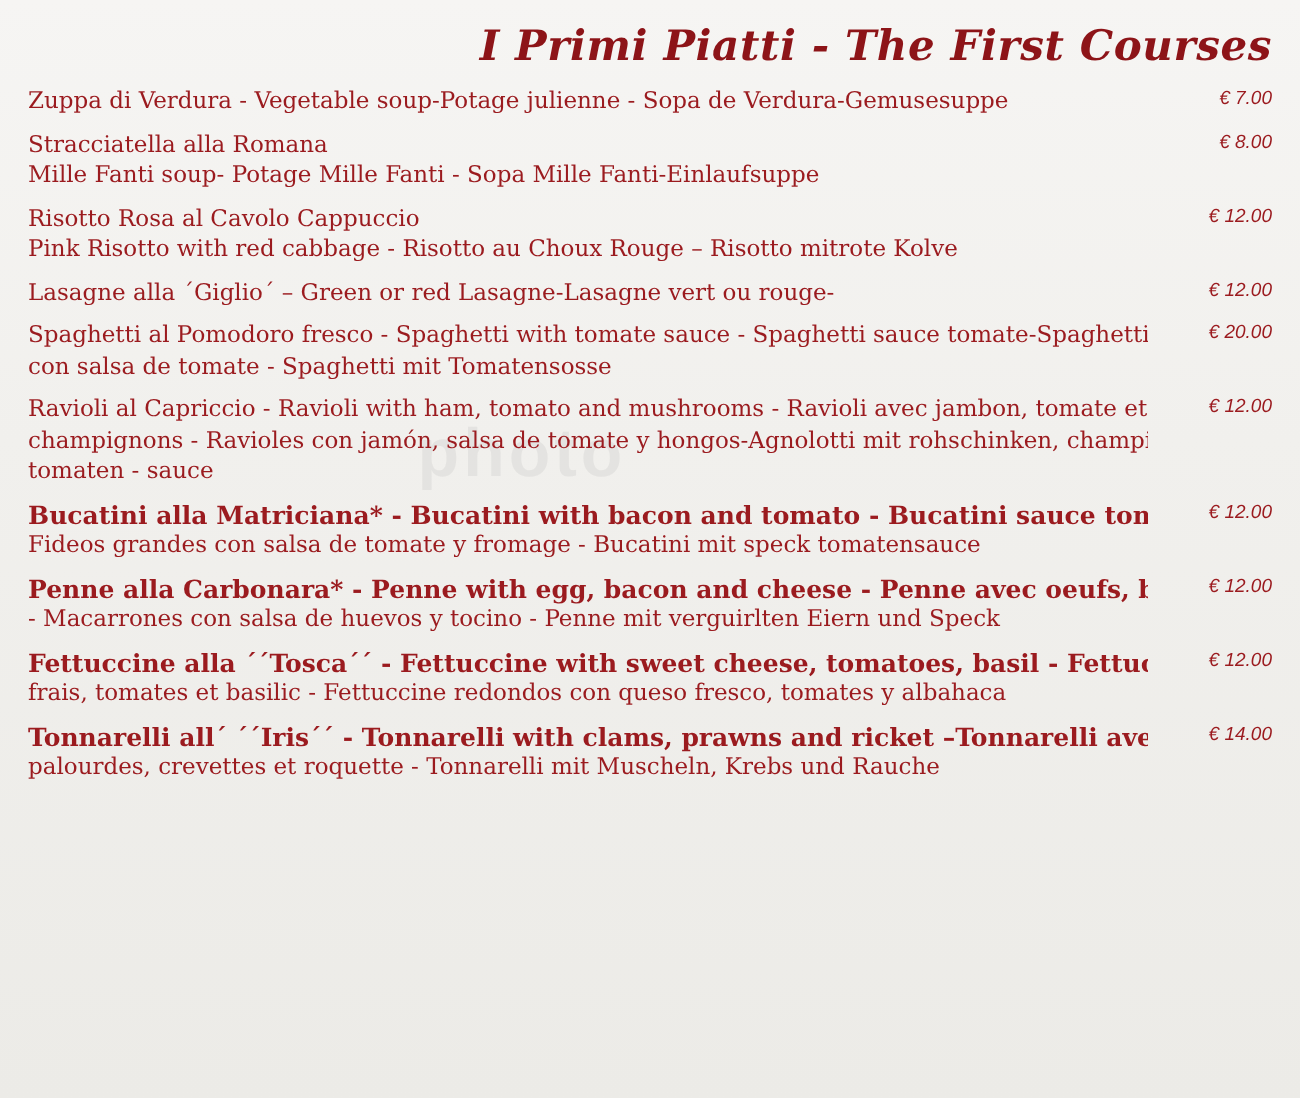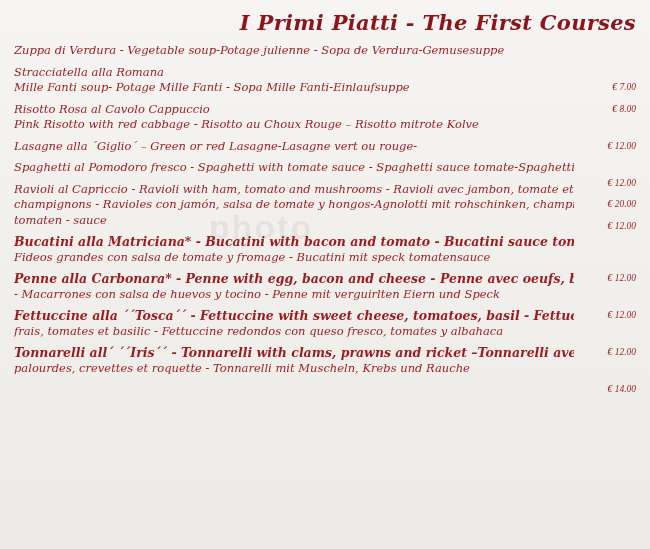--- a/index.html
+++ b/index.html
@@ -49,40 +49,38 @@
     white-space: nowrap;
   }
   .dish {
     position: relative;
     margin: 0 0 6px 0;
     padding-right: 62px;
   }
   .dish-line {
     color: #9b1b1f;
     font-family: "DejaVu Serif", serif;
-    font-style: italic;
     font-size: 11.5px;
     line-height: 15.5px;
     white-space: nowrap;
     overflow: hidden;
   }
   .dish-line.bold {
     font-weight: bold;
     font-size: 12.5px;
   }
   .price {
     position: absolute;
     right: 0;
     top: 1px;
     color: #9b1b1f;
-    font-family: Liberation Serif, serif;
+    font-family: Liberation Sans, sans-serif;
     font-style: italic;
     font-size: 9.5px;
     white-space: nowrap;
-    margin-top: 38px;
   }
 </style>
 </head>
 <body>
 
 <div id="menu-page">
 
   <div id="watermark">photo</div>
 
   <div id="menu-title">I Primi Piatti - The First Courses</div>
@@ -101,20 +99,21 @@
         <div class="dish-line">Risotto Rosa al Cavolo Cappuccio</div>
         <div class="dish-line">Pink Risotto with red  cabbage - Risotto au Choux Rouge – Risotto mitrote Kolve</div>
         <div class="price">€ 12.00</div>
       </div>
       <div class="dish">
         <div class="dish-line">Lasagne alla ´Giglio´ – Green or red Lasagne-Lasagne vert ou rouge-</div>
         <div class="price">€ 12.00</div>
       </div>
       <div class="dish">
         <div class="dish-line">Spaghetti al Pomodoro fresco - Spaghetti with tomate sauce - Spaghetti sauce tomate-Spaghetti</div>
+        <div class="dish-line">con salsa de tomate - Spaghetti mit Tomatensosse</div>
         <div class="price">€ 20.00</div>
       </div>
       <div class="dish">
         <div class="dish-line">Ravioli al Capriccio -  Ravioli with ham, tomato and mushrooms - Ravioli avec jambon, tomate et</div>
         <div class="dish-line">champignons - Ravioles con jamón, salsa de tomate y hongos-Agnolotti mit rohschinken, champignons,</div>
         <div class="dish-line">tomaten - sauce</div>
         <div class="price">€ 12.00</div>
       </div>
       <div class="dish">
         <div class="dish-line bold">Bucatini alla Matriciana*  -  Bucatini with bacon and tomato - Bucatini sauce tomate et bacon -</div>

